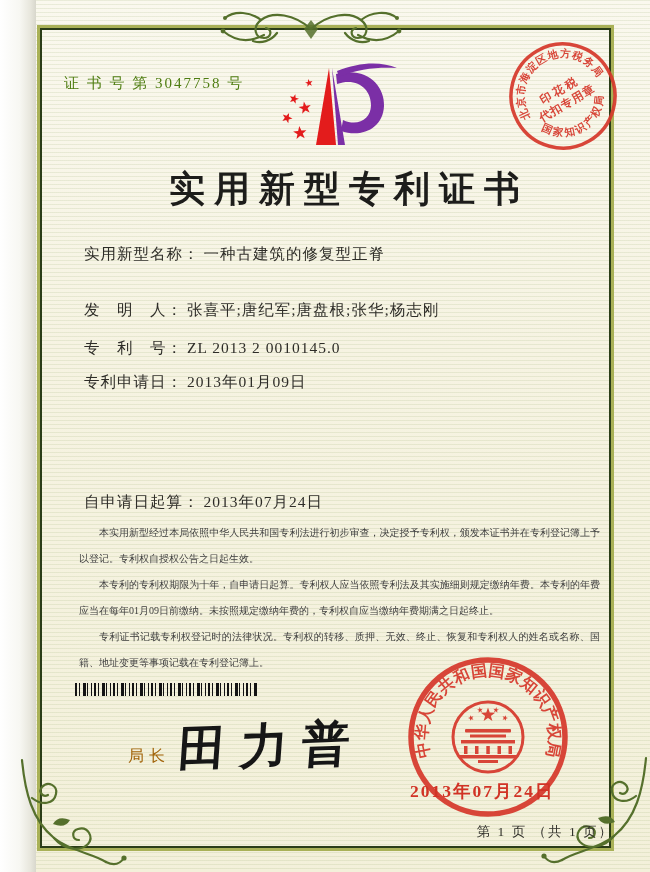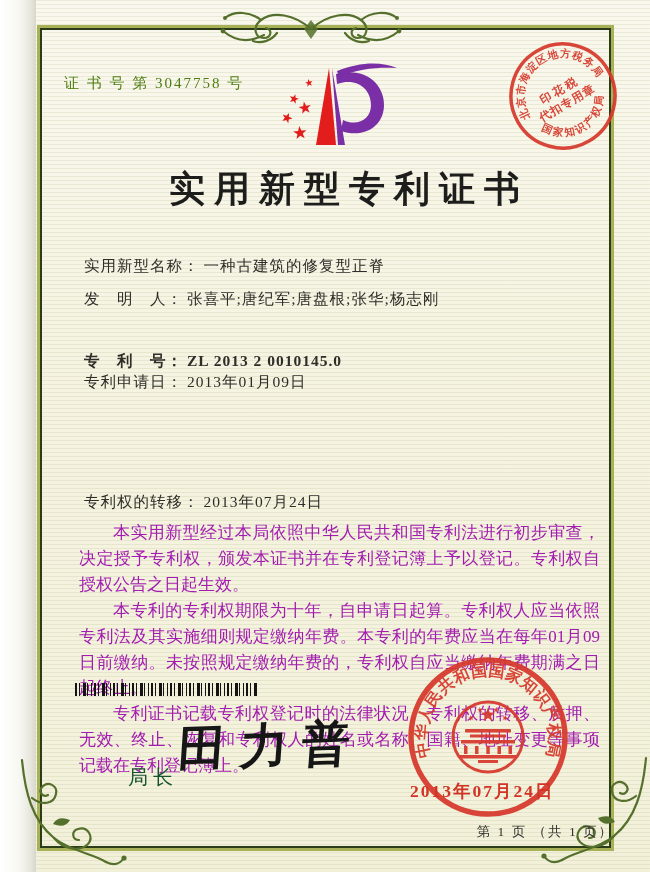--- a/index.html
+++ b/index.html
@@ -13,29 +13,29 @@
   .left-edge{position:absolute;left:0;top:0;width:36px;height:872px;
         background:linear-gradient(90deg,#ffffff 0%,#f7f7f2 55%,#e7e6dc 85%,#d8d7cc 100%);}
   .frame{position:absolute;left:37px;top:25px;width:577px;height:826px;
          border:3px solid #a9b157;box-sizing:border-box;}
   .frame::after{content:"";position:absolute;inset:0;border:2px solid #2b3d18;}
   .cert-no{left:64px;top:74px;font-size:15px;color:#4d7c0f;letter-spacing:2px;}
   .title{left:37px;top:165px;width:624px;text-align:center;font-size:36px;font-weight:700;
          color:#1d1d1b;letter-spacing:9px;}
   .field{left:84px;font-size:15.5px;color:#2e2d28;letter-spacing:1px;white-space:nowrap;}
   .field .val{margin-left:4px;}
-  .legal{left:79px;top:520px;width:521px;font-size:17px;line-height:25.9px;color:#a21caf;
+  .legal{left:79px;top:520px;width:521px;font-size:10px;line-height:25.9px;color:#404040;
          text-align:justify;}
   .legal p{margin:0;text-indent:2em;}
   .barcode{left:75px;top:683px;width:183px;height:13px;
         background:repeating-linear-gradient(90deg,
           #141414 0 2px,transparent 2px 4px,#141414 4px 5px,transparent 5px 8px,
           #141414 8px 11px,transparent 11px 12px,#141414 12px 13px,transparent 13px 16px,
           #141414 16px 17px,transparent 17px 19px);}
-  .dir-label{left:128px;top:764px;font-size:20px;color:#14532d;letter-spacing:5px;}
+  .dir-label{left:128px;top:746px;font-size:16px;color:#a16207;letter-spacing:5px;}
   .dir-sig{left:178px;top:714px;font-size:48px;font-weight:600;color:#161616;
         letter-spacing:14px;transform:rotate(-2deg) skewX(-6deg);}
   .seal-date{left:410px;top:779px;font-size:17.5px;font-weight:700;color:#d13325;
         letter-spacing:2px;z-index:7;}
   .footer{left:37px;top:823px;width:577px;text-align:right;font-size:13.5px;color:#33322c;
         letter-spacing:2px;}
   .svg-abs{position:absolute;}
   .seal{opacity:.93;z-index:6;}
   .orn path{fill:none;stroke:#55702c;stroke-width:2.2;stroke-linecap:round;}
   .orn .fill{fill:#55702c;stroke:none;}
@@ -119,34 +119,34 @@
       <text class="sealtxt" font-size="10.5" letter-spacing="2">
         <textPath href="#taxBot" startOffset="50%" text-anchor="middle">国家知识产权局</textPath>
       </text>
       <text class="sealtxt" x="0" y="-3" font-size="11.5" text-anchor="middle" letter-spacing="3">印花税</text>
       <text class="sealtxt" x="0" y="12" font-size="11.5" text-anchor="middle" letter-spacing="1">代扣专用章</text>
     </g>
   </svg>
 
   <div class="abs title">实用新型专利证书</div>
 
-  <div class="abs field" style="top:256px;">
+  <div class="abs field" style="top:244px;">
     <span>实用新型名称：</span><span class="val">一种古建筑的修复型正脊</span>
   </div>
-  <div class="abs field" style="top:289px;text-align:right;">
+  <div class="abs field" style="top:300px;text-align:right;">
     <span>发　明　人：</span><span class="val">张喜平;唐纪军;唐盘根;张华;杨志刚</span>
   </div>
-  <div class="abs field" style="top:351px;font-weight:bold;">
+  <div class="abs field" style="top:338px;">
     <span>专　利　号：</span><span class="val">ZL 2013 2 0010145.0</span>
   </div>
   <div class="abs field" style="top:372px;">
     <span>专利申请日：</span><span class="val">2013年01月09日</span>
   </div>
   <div class="abs field" style="top:492px;">
-    <span>专利权的转移：</span><span class="val">2013年07月24日</span>
+    <span>自申请日起算：</span><span class="val">2013年07月24日</span>
   </div>
 
   <div class="abs legal">
     <p>本实用新型经过本局依照中华人民共和国专利法进行初步审查，决定授予专利权，颁发本证书并在专利登记簿上予以登记。专利权自授权公告之日起生效。</p>
     <p>本专利的专利权期限为十年，自申请日起算。专利权人应当依照专利法及其实施细则规定缴纳年费。本专利的年费应当在每年01月09日前缴纳。未按照规定缴纳年费的，专利权自应当缴纳年费期满之日起终止。</p>
     <p>专利证书记载专利权登记时的法律状况。专利权的转移、质押、无效、终止、恢复和专利权人的姓名或名称、国籍、地址变更等事项记载在专利登记簿上。</p>
   </div>
 
   <div class="abs barcode"></div>
 

